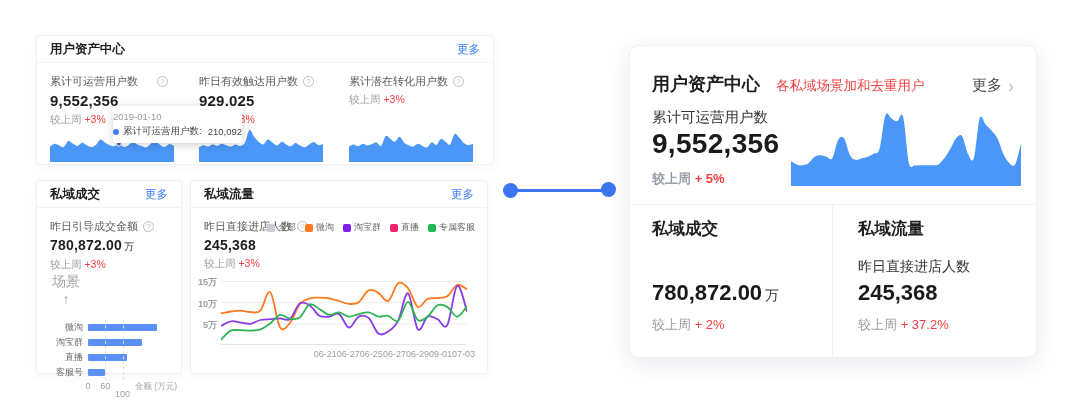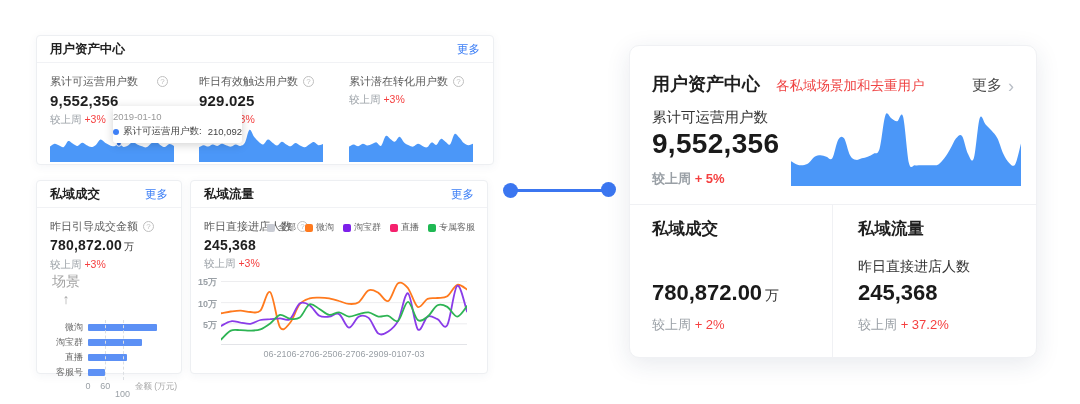--- a/index.html
+++ b/index.html
@@ -37,21 +37,21 @@
   .bbar{position:absolute;left:0;top:4px;height:7px;background:#5c90f5;border-radius:1px;}
   .bgrid{position:absolute;top:0;bottom:12px;border-left:1px dashed #dcdfe3;width:0;}
   .bticks{position:relative;height:12px;margin-left:39px;font-size:9px;color:#9aa0a6;}
   .btick{position:absolute;top:1px;transform:translateX(-50%);}
   .baxis-x{position:absolute;right:-6px;top:1px;font-size:8.5px;color:#a6a6a6;white-space:nowrap;}
   
   .legend{display:flex;gap:9px;align-items:center;font-size:9px;color:#666;white-space:nowrap;}
   .leg-item{display:flex;align-items:center;gap:3px;cursor:pointer;}
   .leg-sq{width:8px;height:8px;border-radius:2px;display:inline-block;}
   .ylab{position:absolute;font-size:9px;color:#9aa0a6;right:0;}
-  .xlabels{position:absolute;display:flex;justify-content:center;font-size:9px;color:#9aa0a6;}
+  .xlabels{position:absolute;display:flex;justify-content:flex-end;font-size:9px;color:#9aa0a6;}
   
   .cardD{border-radius:10px;box-shadow:0 6px 24px rgba(30,50,90,.10);border:1px solid #f0f1f4;}
   .d-hdr{position:absolute;left:22px;right:22px;top:26px;display:flex;align-items:baseline;}
   .d-title{font-size:18px;font-weight:bold;color:#1f1f1f;}
   .d-sub{font-size:13.5px;color:#ef4444;margin-left:16px;}
   .d-more{margin-left:auto;font-size:15px;color:#4a4a4a;cursor:pointer;display:flex;align-items:center;gap:6px;}
   .chev{color:#b9bec6;font-size:18px;line-height:1;}
   .d-mlabel{position:absolute;left:22px;top:62px;font-size:14.5px;color:#333;}
   .d-mvalue{position:absolute;left:22px;top:82px;font-size:28px;font-weight:bold;color:#1a1a1a;letter-spacing:.3px;}
   .d-mcomp{position:absolute;left:22px;top:124px;font-size:13px;font-weight:bold;}

